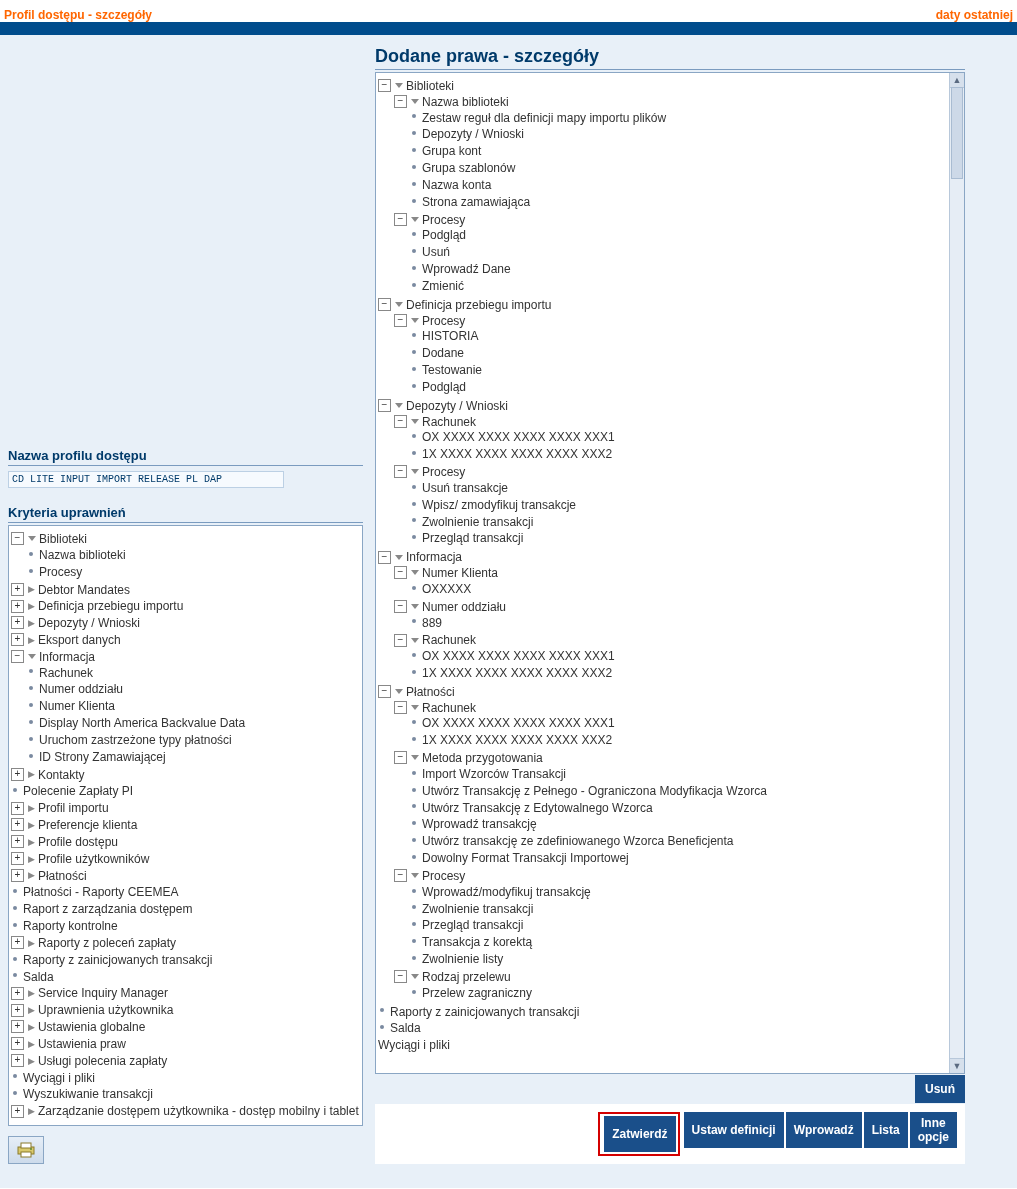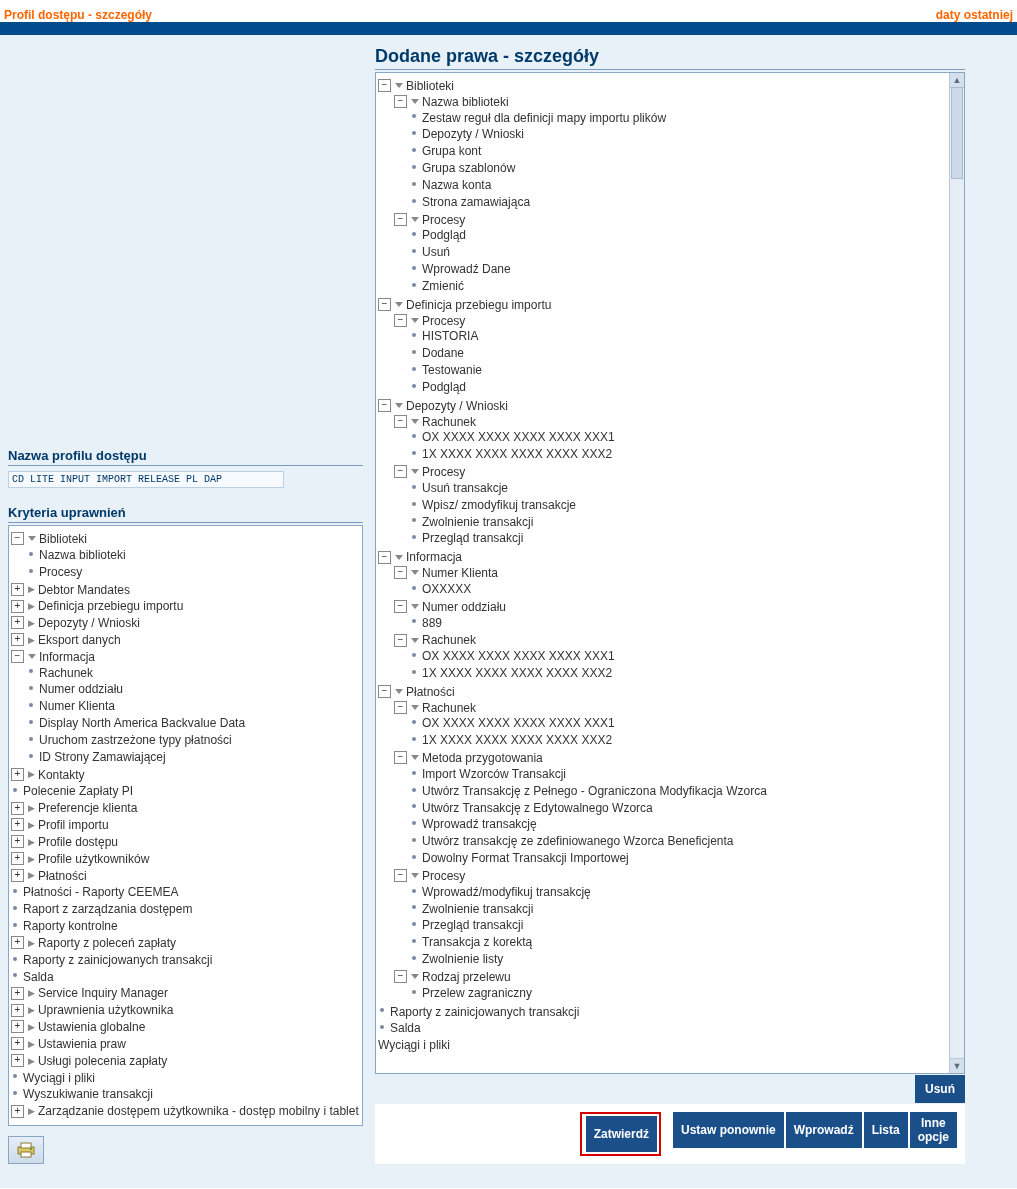--- a/index.html
+++ b/index.html
@@ -29,21 +29,21 @@
 .scrollwrap{position:relative;background:#fff;border:1px solid #8aa6c4;margin-top:2px;height:1000px}
 .scrollinner{position:absolute;left:0;right:14px;top:0;bottom:0;overflow:hidden;padding:4px 2px 4px 2px}
 .vscroll{position:absolute;top:0;right:0;width:14px;height:100%;background:#e6edf5;border-left:1px solid #b8c8da}
 .vscroll .sarrow{height:14px;background:#d6e0ec;border-bottom:1px solid #b8c8da;display:flex;align-items:center;justify-content:center;color:#5a6a80;font-size:9px}
 .vscroll .sarrowb{height:14px;background:#d6e0ec;border-top:1px solid #b8c8da;position:absolute;bottom:0;width:100%;display:flex;align-items:center;justify-content:center;color:#5a6a80;font-size:9px}
 .vscroll .thumb{position:absolute;left:1px;right:1px;top:14px;height:90px;background:#cdd9e8;border:1px solid #a9bcd2}
 .removerow{height:30px;display:flex;justify-content:flex-end;align-items:center;padding:0 0 0 0}
 .btn{background:#1a4f8a;color:#fff;font-weight:bold;font-size:12px;padding:6px 10px;border:none;margin-left:2px;height:28px}
 .btn.tall{height:36px;padding:0 8px;display:flex;align-items:center;justify-content:center;white-space:pre-line;text-align:center}
 .buttonbar{background:#fff;padding:8px 8px 8px 0;display:flex;justify-content:flex-end}
-.highlightbox{border:2px solid #d40000;padding:2px;margin-right:10px}
+.highlightbox{border:2px solid #d40000;padding:2px;margin-right:2px}
 </style>
 </head>
 <body>
 
 <div class="page">
   <div class="topbar">
     <span class="lefttxt">Profil dostępu - szczegóły</span>
     <span class="righttxt">daty ostatniej</span>
   </div>
   <div class="bluebar"></div>
@@ -74,22 +74,22 @@
               <li><span class="bullet"></span><span class="leaftext">Rachunek</span></li>
               <li><span class="bullet"></span><span class="leaftext">Numer oddziału</span></li>
               <li><span class="bullet"></span><span class="leaftext">Numer Klienta</span></li>
               <li><span class="bullet"></span><span class="leaftext">Display North America Backvalue Data</span></li>
               <li><span class="bullet"></span><span class="leaftext">Uruchom zastrzeżone typy płatności</span></li>
               <li><span class="bullet"></span><span class="leaftext">ID Strony Zamawiającej</span></li>
             </ul>
           </li>
           <li><span class="pm">+</span><span class="marker">▶</span><span class="nodetext">Kontakty</span></li>
           <li><span class="bullet"></span><span class="leaftext">Polecenie Zapłaty PI</span></li>
+          <li><span class="pm">+</span><span class="marker">▶</span><span class="nodetext">Profil importu</span></li>
           <li><span class="pm">+</span><span class="marker">▶</span><span class="nodetext">Preferencje klienta</span></li>
-          <li><span class="pm">+</span><span class="marker">▶</span><span class="nodetext">Profil importu</span></li>
           <li><span class="pm">+</span><span class="marker">▶</span><span class="nodetext">Profile dostępu</span></li>
           <li><span class="pm">+</span><span class="marker">▶</span><span class="nodetext">Profile użytkowników</span></li>
           <li><span class="pm">+</span><span class="marker">▶</span><span class="nodetext">Płatności</span></li>
           <li><span class="bullet"></span><span class="leaftext">Płatności - Raporty CEEMEA</span></li>
           <li><span class="bullet"></span><span class="leaftext">Raport z zarządzania dostępem</span></li>
           <li><span class="bullet"></span><span class="leaftext">Raporty kontrolne</span></li>
           <li><span class="pm">+</span><span class="marker">▶</span><span class="nodetext">Raporty z poleceń zapłaty</span></li>
           <li><span class="bullet"></span><span class="leaftext">Raporty z zainicjowanych transakcji</span></li>
           <li><span class="bullet"></span><span class="leaftext">Salda</span></li>
           <li><span class="pm">+</span><span class="marker">▶</span><span class="nodetext">Service Inquiry Manager</span></li>
@@ -236,21 +236,21 @@
           <div class="sarrowb">▼</div>
         </div>
       </div>
       <div class="removerow">
         <button class="btn">Usuń</button>
       </div>
       <div class="buttonbar">
         <span class="highlightbox">
           <button class="btn tall">Zatwierdź</button>
         </span>
-        <button class="btn tall">Ustaw ponownie</button>
+        <button class="btn tall">Ustaw definicji</button>
         <button class="btn tall">Wprowadź</button>
         <button class="btn tall">Lista</button>
         <button class="btn tall">Inne
 opcje</button>
       </div>
     </div>
   </div>
 </div>
 
 </body></html>

